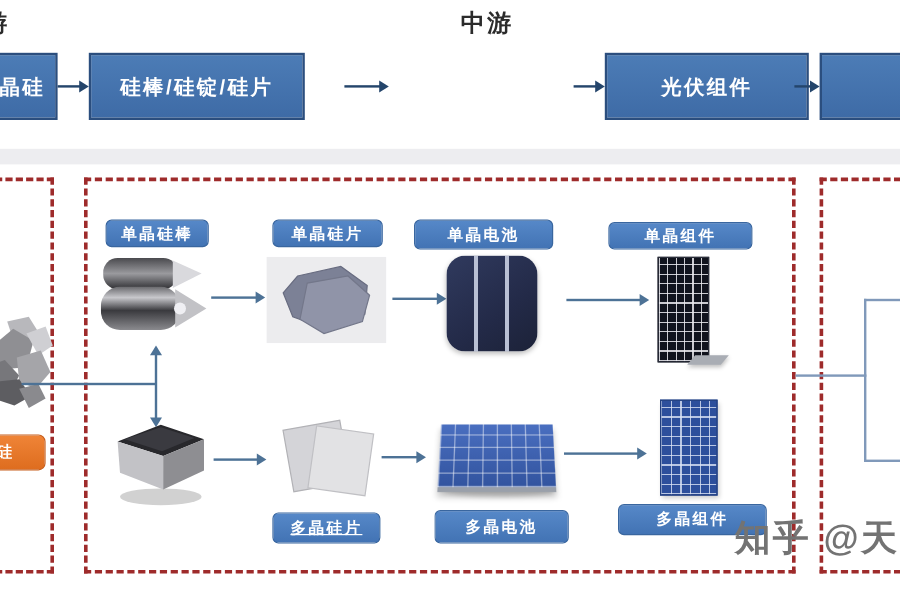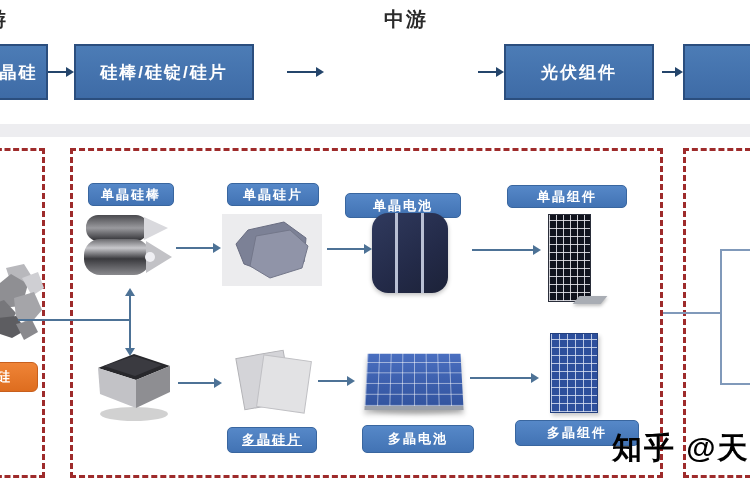--- a/index.html
+++ b/index.html
@@ -60,37 +60,37 @@
       linear-gradient(#4a6fc0,#32549f);
       border-bottom:4px solid #9aa0aa;box-sizing:border-box;
       transform:perspective(220px) rotateX(14deg);box-shadow:0 4px 5px rgba(0,0,0,.22);}
   .poly-module{background:
       repeating-linear-gradient(90deg,rgba(220,228,245,.8) 0 1px,transparent 1px 8px),
       repeating-linear-gradient(0deg,rgba(220,228,245,.8) 0 1px,transparent 1px 8px),
       #2d4f9c;border:1px solid #23407f;box-sizing:border-box;box-shadow:2px 3px 4px rgba(0,0,0,.2);}
   .shadow{position:absolute;background:rgba(0,0,0,.18);border-radius:50%;filter:blur(2px);}
 
   
-  .watermark{position:absolute;left:612px;top:428px;font-size:30px;color:#000000;
+  .watermark{position:absolute;left:612px;top:428px;font-size:30px;color:#737373;
              letter-spacing:2px;white-space:nowrap;font-weight:bold;}
 </style>
 </head>
 <body>
 
 <div class="canvas">
 
   <div class="stage-label" style="left:-36px;top:6px;">上游</div>
   <div class="stage-label" style="left:384px;top:6px;">中游</div>
 
   <div class="flow-box" style="left:-30px;width:78px;">多晶硅</div>
   <div class="harrow" style="left:48px;top:71px;width:19px;"></div>
   <div class="flow-box" style="left:74px;width:180px;">硅棒/硅锭/硅片</div>
   <div class="harrow" style="left:287px;top:71px;width:30px;"></div>
   <div class="harrow" style="left:478px;top:71px;width:19px;"></div>
-  <div class="flow-box" style="left:504px;width:150px;font-family:Liberation Serif, serif;">光伏组件</div>
+  <div class="flow-box" style="left:504px;width:170px;font-family:Liberation Serif, serif;">光伏组件</div>
   <div class="harrow" style="left:662px;top:71px;width:14px;"></div>
   <div class="flow-box" style="left:683px;width:120px;"></div>
 
   <div class="band"></div>
 
   <div class="dashed" style="left:-30px;top:148px;width:75px;height:330px;"></div>
   <div class="dashed" style="left:70px;top:148px;width:593px;height:330px;"></div>
   <div class="dashed" style="left:683px;top:148px;width:130px;height:330px;"></div>
 
   <svg class="img" style="left:-14px;top:258px;" width="60" height="86" viewBox="0 0 60 86">
@@ -104,21 +104,21 @@
   </svg>
   <div class="pill-orange" style="left:-58px;top:362px;width:96px;height:30px;">多晶硅</div>
 
   <div class="vline" style="left:18px;top:319px;width:112px;height:2px;background:#4d7296;"></div>
   <div class="vline" style="left:129px;top:294px;height:56px;"></div>
   <div class="vcap-up" style="left:125px;top:288px;"></div>
   <div class="vcap-down" style="left:125px;top:348px;"></div>
 
   <div class="pill" style="left:88px;top:183px;width:86px;height:23px;">单晶硅棒</div>
   <div class="pill" style="left:227px;top:183px;width:92px;height:23px;text-align:center;">单晶硅片</div>
-  <div class="pill" style="left:345px;top:193px;width:116px;height:25px;">单晶电池</div>
+  <div class="pill" style="left:345px;top:183px;width:116px;height:25px;">单晶电池</div>
   <div class="pill" style="left:507px;top:185px;width:120px;height:23px;">单晶组件</div>
 
   <svg class="img" style="left:84px;top:213px;" width="92" height="70" viewBox="0 0 92 70">
     <defs>
       <linearGradient id="metal" x1="0" y1="0" x2="0" y2="1">
         <stop offset="0" stop-color="#6a6a6e"></stop>
           <stop offset="0.25" stop-color="#c8c8cc"></stop>
         <stop offset="0.55" stop-color="#3a3a3e"></stop>
           <stop offset="1" stop-color="#8a8a8e"></stop>
       </linearGradient>

